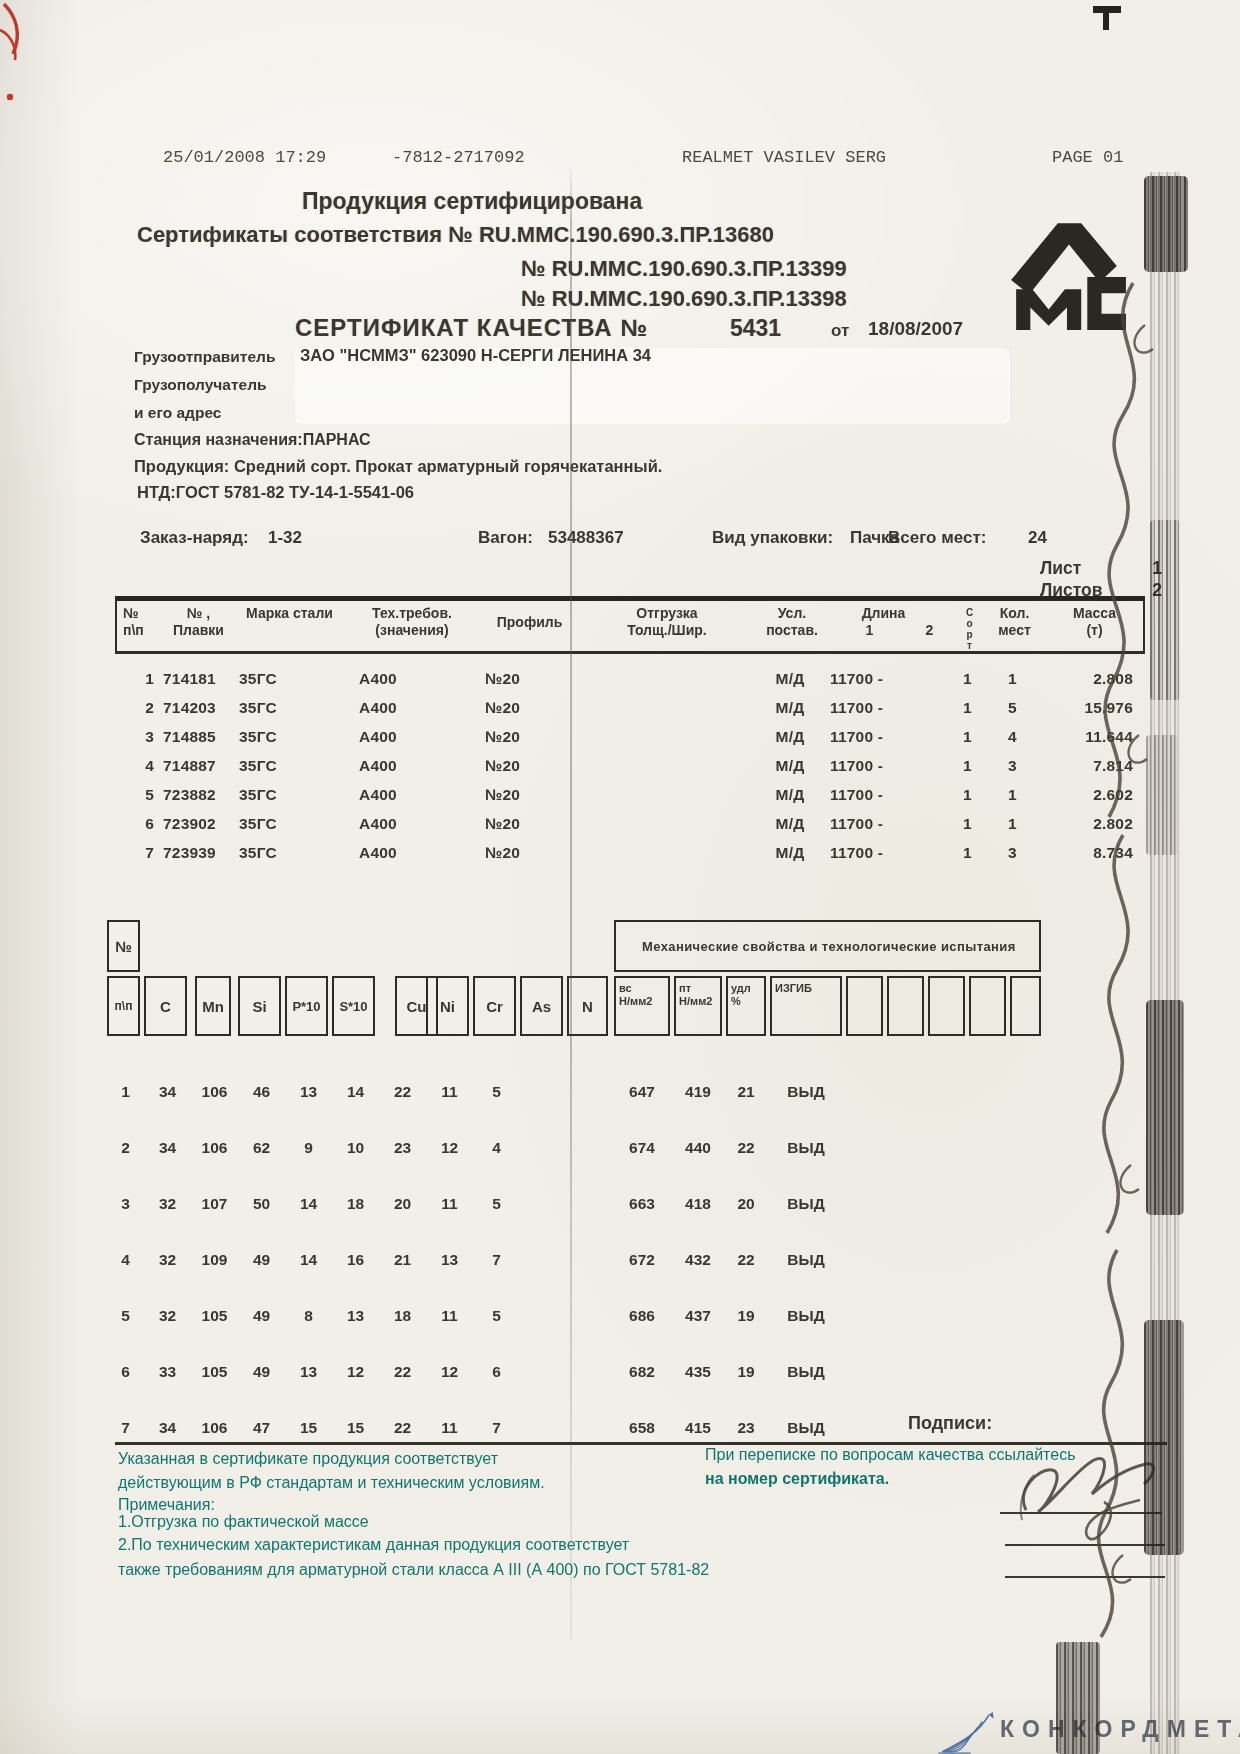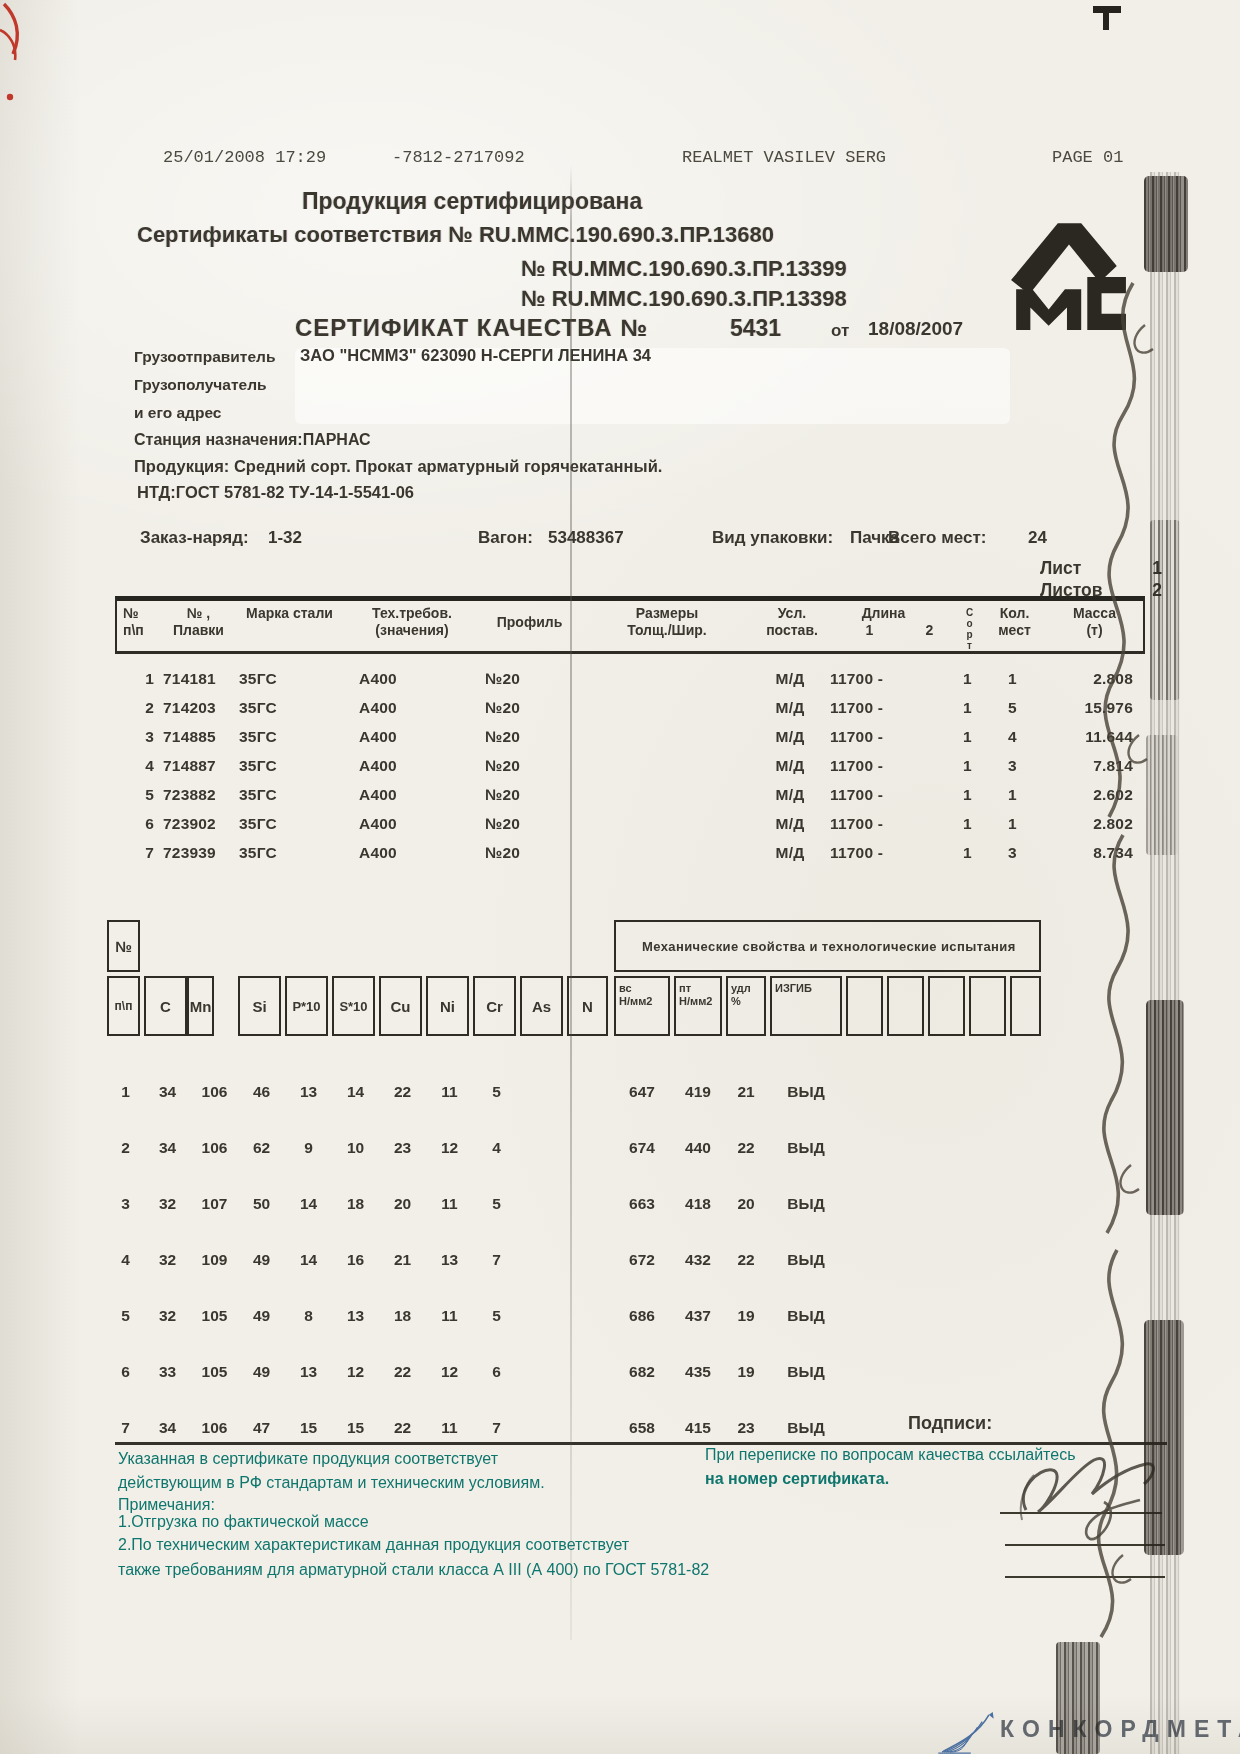--- a/index.html
+++ b/index.html
@@ -128,21 +128,21 @@
     <span>Марка стали</span>
   </div>
   <div class="hc">
     <span>Тех.требов.</span>
       <span>(значения)</span>
   </div>
   <div class="hc">
     <span class="mid">Профиль</span>
   </div>
   <div class="hc">
-    <span>Размеры</span>
+    <span>Отгрузка</span>
       <span>Толщ./Шир.</span>
   </div>
   <div class="hc">
     <span>Усл.</span>
       <span>постав.</span>
   </div>
   <div class="hc">
     <span class="lenword">Длина</span>
       <span>1</span>
   </div>
@@ -270,33 +270,33 @@
   </div>
   <div class="cbox ctitle" style="left:507px;top:0;width:427px;height:52px;padding-left:26px;font-size:13px;letter-spacing:.4px">
     <span>Механические свойства  и технологические испытания</span>
   </div>
   <div class="ck" style="left:0;width:33px;font-size:12px">
     <span>п\п</span>
   </div>
   <div class="ck" style="left:37px;width:43px">
       <span>C</span>
     </div>
-  <div class="ck" style="left:80px;width:27px">
+  <div class="ck" style="left:88px;width:36px">
       <span>Mn</span>
     </div>
   <div class="ck" style="left:131px;width:43px">
       <span>Si</span>
     </div>
   <div class="ck" style="left:178px;width:43px;font-size:13px">
       <span>P*10</span>
     </div>
   <div class="ck" style="left:225px;width:43px;font-size:13px">
       <span>S*10</span>
     </div>
-  <div class="ck" style="left:272px;width:43px">
+  <div class="ck" style="left:288px;width:43px">
       <span>Cu</span>
     </div>
   <div class="ck" style="left:319px;width:43px">
       <span>Ni</span>
     </div>
   <div class="ck" style="left:366px;width:43px">
       <span>Cr</span>
     </div>
   <div class="ck" style="left:413px;width:43px">
       <span>As</span>

